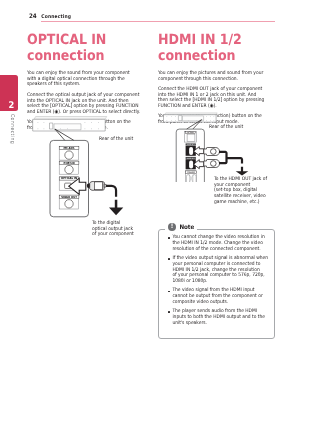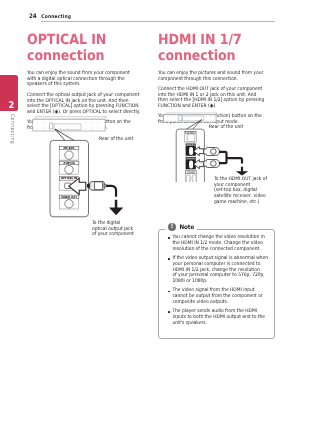--- a/index.html
+++ b/index.html
@@ -128,21 +128,21 @@
 
     <path d="M90.8 85.7 L93.3 85.7 L93.3 93.6 L99.3 93.6 L92.05 101.3 L85 93.6 L90.8 93.6 Z" fill="#231f20"></path>
   </svg>
 
   <div class="cap" style="left:99px;top:137.2px;">Rear of the unit</div>
   <div class="cap" style="left:92px;top:221px;">To the digital
 optical output jack
 of your component</div>
 
   <div class="col colR">
-    <h2>HDMI IN 1/7 connection</h2>
+    <h2>HDMI IN 1/2 connection</h2>
     <div class="para">You can enjoy the pictures and sound  from your
 component through this connection.</div>
     <div class="para">Connect the HDMI OUT jack of your component
 into the HDMI IN 1 or 2 jack on this unit. And
 then select the [HDMI IN 1/2] option by pressing
 FUNCTION and ENTER (◉).</div>
     <div class="para">You can also use the F (Function) button on the
 front panel to select the input mode.</div>
   </div>
 

